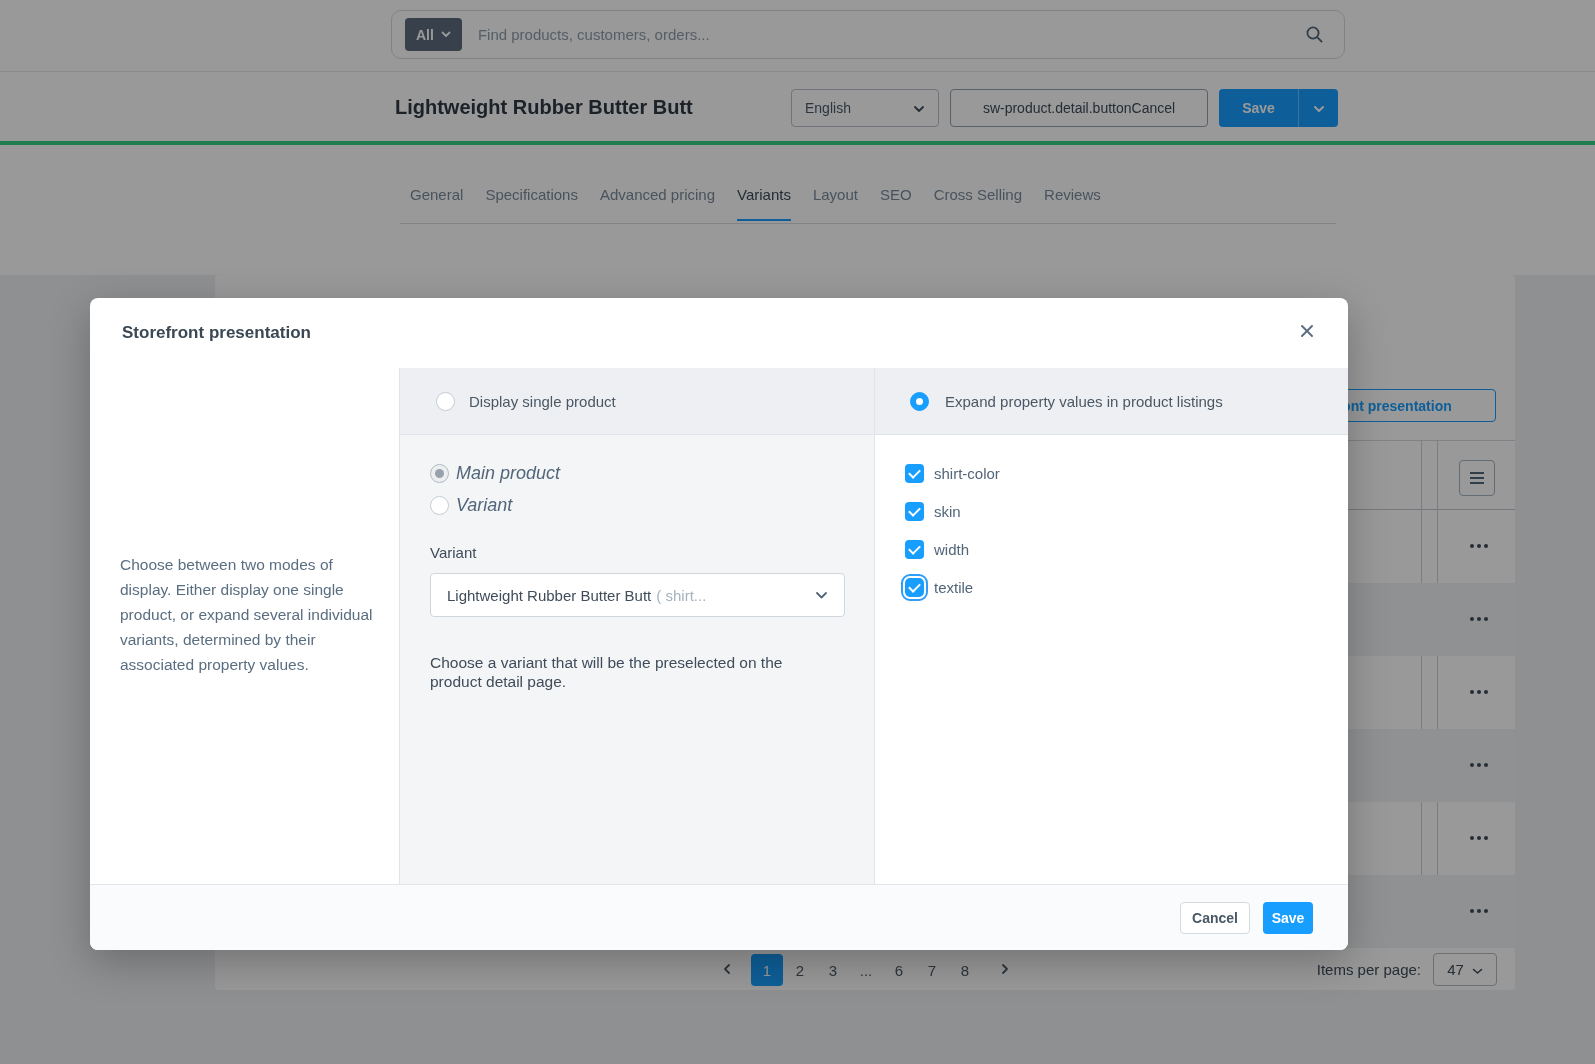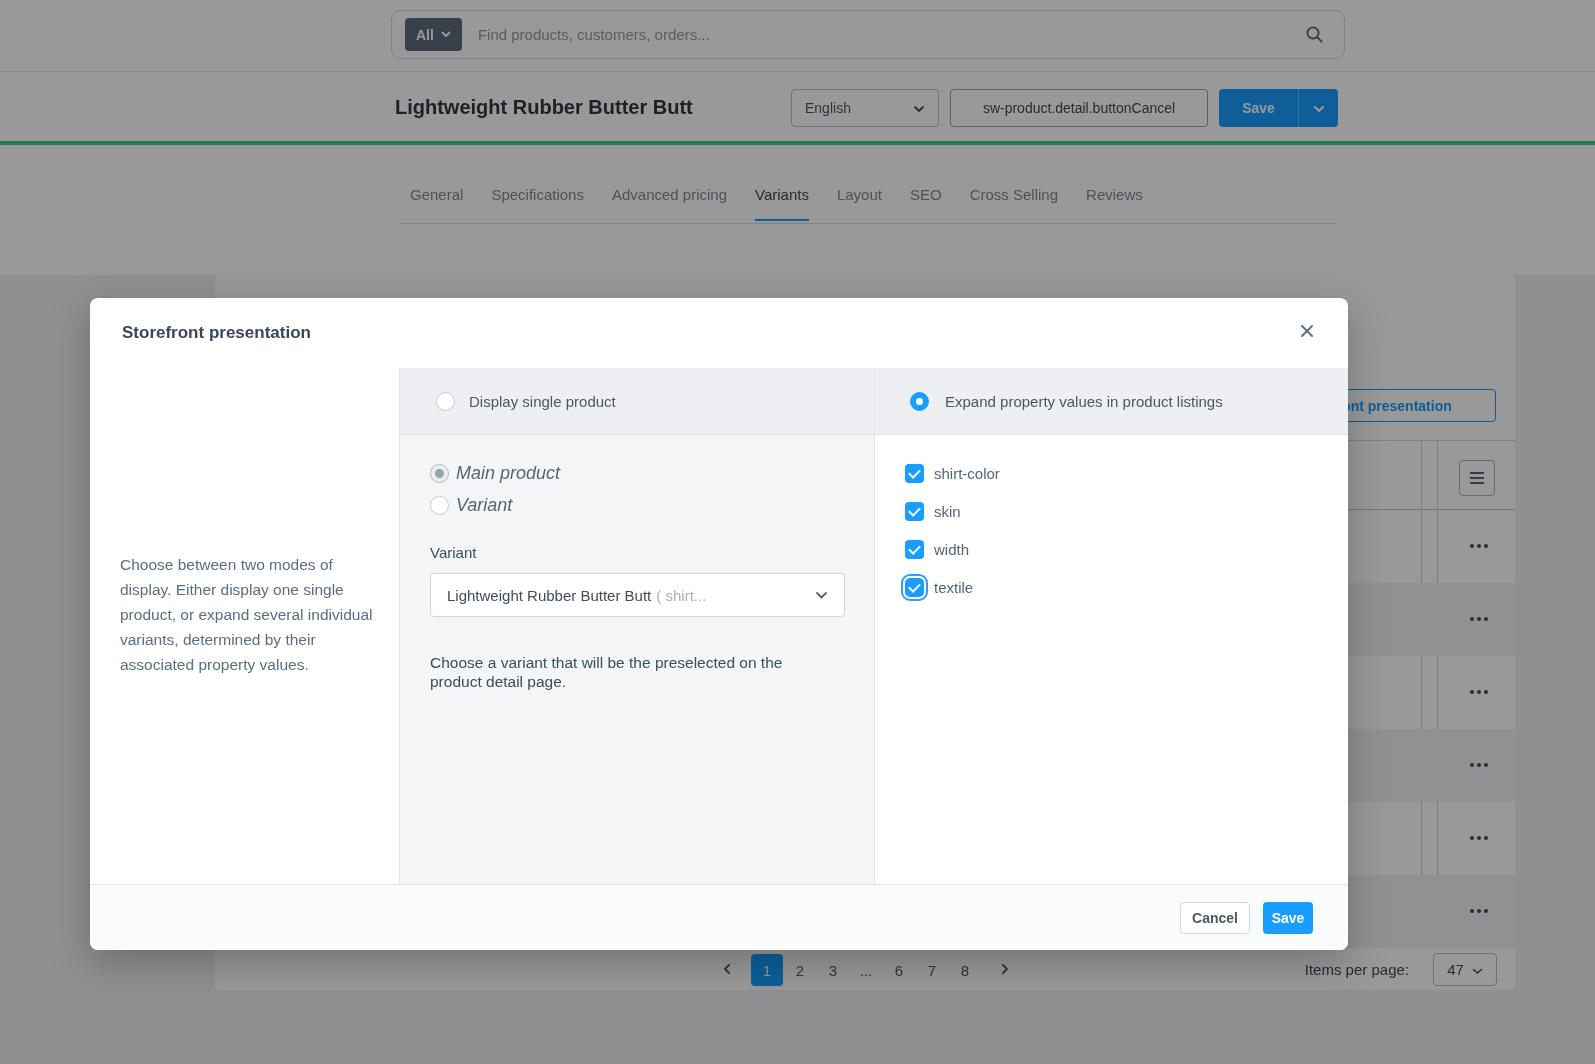--- a/index.html
+++ b/index.html
@@ -24,21 +24,21 @@
   .page-title { position:absolute; left:395px; top:24px; font-size:20px; font-weight:bold; color:#2f3944; }
   .lang-select { position:absolute; left:791px; top:17px; width:148px; height:38px; border:1px solid #b9c2cb; border-radius:4px;
                  background:#fff; display:flex; align-items:center; justify-content:space-between; padding:0 13px;
                  font-size:14px; color:#4a5a6a; cursor:pointer; }
   .btn-ghost-dark { position:absolute; left:950px; top:17px; width:258px; height:38px; border:1px solid #93a0ae; border-radius:4px;
                     background:#fff; font-size:14px; font-weight:normal; color:#3f4c5a; display:flex; align-items:center; justify-content:center; cursor:pointer; }
   .save-split { position:absolute; left:1219px; top:17px; width:119px; height:38px; background:#189eff; border-radius:4px; display:flex; overflow:hidden; }
   .save-main { width:79px; display:flex; align-items:center; justify-content:center; color:#fff; font-size:14px; font-weight:bold; cursor:pointer; }
   .save-caret { width:40px; border-left:1px solid rgba(255,255,255,.35); display:flex; align-items:center; justify-content:center; color:#fff; cursor:pointer; }
 
-  .tabs-row { position:absolute; left:410px; top:186px; display:flex; gap:28px; }
+  .tabs-row { position:absolute; left:410px; top:186px; display:flex; gap:22px; }
   .tab { font-size:15px; color:#7a8b9c; padding-bottom:16px; cursor:pointer; white-space:nowrap; }
   .tab.active { color:#3d4a58; border-bottom:2px solid #189eff; }
   .tabs-underline { position:absolute; left:400px; top:223px; width:936px; height:1px; background:#d8dde2; }
 
   .storefront-btn { position:absolute; left:1252px; top:389px; width:244px; height:33px; background:#fff;
                     border:1px solid #189eff; border-radius:4px; color:#189eff; font-size:14px; font-weight:bold;
                     display:flex; align-items:center; justify-content:center; cursor:pointer; white-space:nowrap; }
 
   
   .tbl-head { position:absolute; left:215px; top:440px; width:1300px; height:70px; border-top:1px solid #d6dbe0; border-bottom:1px solid #c4cad1; }
@@ -52,21 +52,21 @@
               background:#3f4c5a; box-shadow:7px 0 0 #3f4c5a, 14px 0 0 #3f4c5a; cursor:pointer; }
   .row-dots-hit { position:absolute; left:1240px; top:20px; width:40px; height:34px; cursor:pointer; }
   .vline { position:absolute; top:440px; height:508px; width:1px; background:#ccd1d7; }
 
   .pagination { position:absolute; left:714px; top:954px; display:flex; align-items:center; gap:1px; }
   .pg-chev { width:26px; height:32px; display:flex; align-items:center; justify-content:center; color:#4c5a68; cursor:pointer; }
   .pg { min-width:32px; height:32px; border-radius:4px; display:flex; align-items:center; justify-content:center;
         font-size:15px; color:#4c5a68; cursor:pointer; }
   .pg.active { background:#189eff; color:#fff; }
   .pg.gap { cursor:default; }
-  .per-page { position:absolute; right:98px; top:953px; display:flex; align-items:center; gap:24px; }
+  .per-page { position:absolute; right:98px; top:953px; display:flex; align-items:center; gap:12px; }
   .per-page-label { font-size:15px; color:#3f4c5a; }
   .per-page-select { width:64px; height:33px; border:1px solid #b3bbc4; border-radius:4px; background:#fff; display:flex;
                      align-items:center; justify-content:center; gap:8px; font-size:15px; color:#3f4c5a; cursor:pointer; }
 
   
   .backdrop { position:absolute; inset:0; background:rgba(0,0,0,0.4); z-index:40; }
 
   
   .modal { position:absolute; left:90px; top:298px; width:1258px; height:652px; background:#fff; border-radius:8px;
            z-index:50; box-shadow:0 12px 40px rgba(0,0,0,.25); overflow:hidden; }

